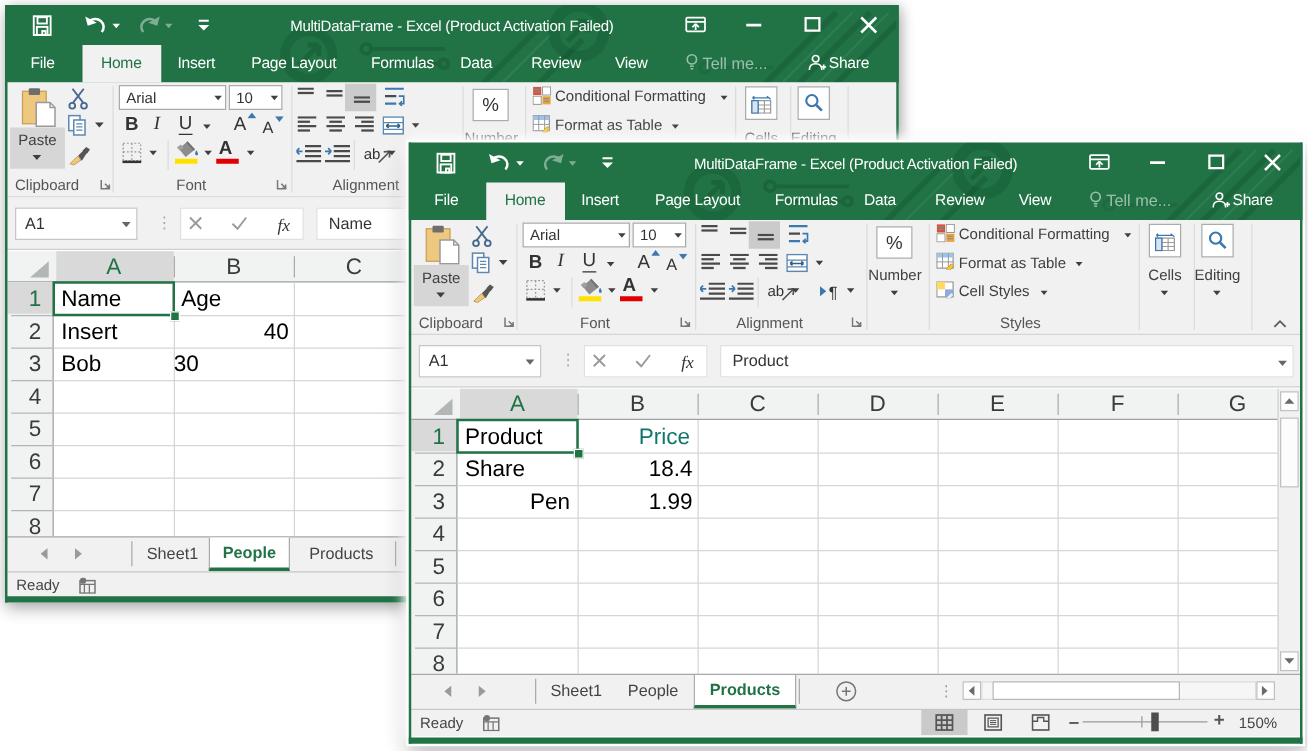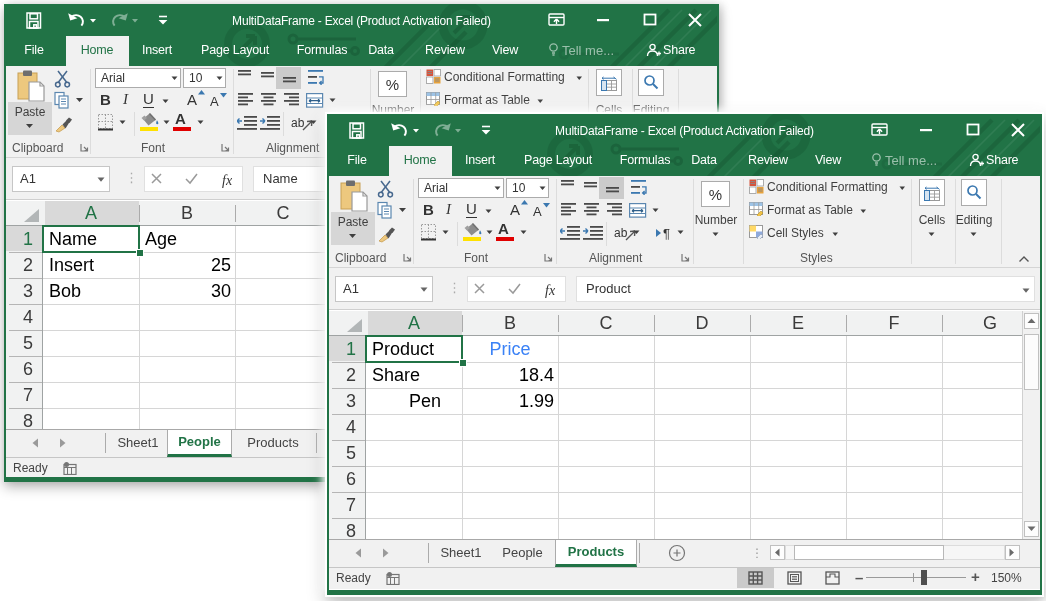--- a/index.html
+++ b/index.html
@@ -388,23 +388,23 @@
     <div style="position:absolute;left:5px;top:352px;width:33px;height:1px;background:#b5b5b5;"></div>
     <div style="position:absolute;left:39px;top:378px;width:288px;height:1px;background:#d6d6d6;"></div>
     <div style="position:absolute;left:2px;top:381px;width:27px;text-align:right;font-size:18px;color:#3b3b3b;">7</div>
     <div style="position:absolute;left:5px;top:378px;width:33px;height:1px;background:#b5b5b5;"></div>
     <div style="position:absolute;left:39px;top:404px;width:288px;height:1px;background:#d6d6d6;"></div>
     <div style="position:absolute;left:2px;top:407px;width:27px;text-align:right;font-size:18px;color:#3b3b3b;">8</div>
     <div style="position:absolute;left:5px;top:404px;width:33px;height:1px;background:#b5b5b5;"></div>
     <div style="position:absolute;left:45px;text-align:left;top:225px;width:84px;font-size:18px;color:#000;white-space:nowrap;">Name</div>
     <div style="position:absolute;left:141px;text-align:left;top:225px;width:84px;font-size:18px;color:#000;white-space:nowrap;">Age</div>
     <div style="position:absolute;left:45px;text-align:left;top:251px;width:84px;font-size:18px;color:#000;white-space:nowrap;">Insert</div>
-    <div style="position:absolute;left:135px;text-align:right;top:251px;width:92px;font-size:18px;color:#000;white-space:nowrap;">25</div>
+    <div style="position:absolute;left:135px;text-align:right;top:251px;width:92px;font-size:18px;color:#000;white-space:nowrap;">40</div>
     <div style="position:absolute;left:45px;text-align:left;top:277px;width:84px;font-size:18px;color:#000;white-space:nowrap;">Bob</div>
-    <div style="position:absolute;left:135px;text-align:right;top:277px;width:92px;font-size:18px;color:#000;white-space:nowrap;">30</div>
+    <div style="position:absolute;left:135px;text-align:left;top:277px;width:92px;font-size:18px;color:#000;white-space:nowrap;">30</div>
     <div style="position:absolute;left:38px;top:221px;width:98px;height:28px;border:2px solid #217346;box-sizing:border-box;"></div>
     <div style="position:absolute;left:132px;top:245px;width:6px;height:6px;background:#217346;border:1px solid #fff;box-sizing:content-box;"></div>
     <div style="position:absolute;left:695px;top:197px;width:18px;height:228px;background:#f1f1f1;border-left:1px solid #d0d0d0;box-sizing:border-box;"></div>
     <div style="position:absolute;left:697px;top:199px;width:15px;height:16px;background:#fdfdfd;border:1px solid #c0c0c0;box-sizing:border-box;"></div>
     <svg width="9" height="6" style="position:absolute;left:700px;top:204px">
       <path d="M4.5 0.5 L8.5 5 L0.5 5 Z" fill="#6a6a6a"></path>
     </svg>
     <div style="position:absolute;left:697px;top:220px;width:15px;height:56px;background:#fcfcfc;border:1px solid #c0c0c0;box-sizing:border-box;"></div>
     <div style="position:absolute;left:697px;top:407px;width:15px;height:16px;background:#fdfdfd;border:1px solid #c0c0c0;box-sizing:border-box;"></div>
     <svg width="9" height="6" style="position:absolute;left:700px;top:412px">
@@ -861,24 +861,24 @@
     <div style="position:absolute;left:39px;top:352px;width:672px;height:1px;background:#d6d6d6;"></div>
     <div style="position:absolute;left:2px;top:355px;width:27px;text-align:right;font-size:18px;color:#3b3b3b;">6</div>
     <div style="position:absolute;left:5px;top:352px;width:33px;height:1px;background:#b5b5b5;"></div>
     <div style="position:absolute;left:39px;top:378px;width:672px;height:1px;background:#d6d6d6;"></div>
     <div style="position:absolute;left:2px;top:381px;width:27px;text-align:right;font-size:18px;color:#3b3b3b;">7</div>
     <div style="position:absolute;left:5px;top:378px;width:33px;height:1px;background:#b5b5b5;"></div>
     <div style="position:absolute;left:39px;top:404px;width:672px;height:1px;background:#d6d6d6;"></div>
     <div style="position:absolute;left:2px;top:407px;width:27px;text-align:right;font-size:18px;color:#3b3b3b;">8</div>
     <div style="position:absolute;left:5px;top:404px;width:33px;height:1px;background:#b5b5b5;"></div>
     <div style="position:absolute;left:45px;text-align:left;top:225px;width:84px;font-size:18px;color:#000;white-space:nowrap;">Product</div>
-    <div style="position:absolute;left:141px;text-align:center;top:225px;width:84px;font-size:18px;color:#3b82f6;white-space:nowrap;">Price</div>
+    <div style="position:absolute;left:141px;text-align:right;top:225px;width:84px;font-size:18px;color:#0f766e;white-space:nowrap;">Price</div>
     <div style="position:absolute;left:45px;text-align:left;top:251px;width:84px;font-size:18px;color:#000;white-space:nowrap;">Share</div>
     <div style="position:absolute;left:135px;text-align:right;top:251px;width:92px;font-size:18px;color:#000;white-space:nowrap;">18.4</div>
-    <div style="position:absolute;left:45px;text-align:center;top:277px;width:84px;font-size:18px;color:#000;white-space:nowrap;margin-left:11px;">Pen</div>
+    <div style="position:absolute;left:45px;text-align:right;top:277px;width:84px;font-size:18px;color:#000;white-space:nowrap;">Pen</div>
     <div style="position:absolute;left:135px;text-align:right;top:277px;width:92px;font-size:18px;color:#000;white-space:nowrap;">1.99</div>
     <div style="position:absolute;left:38px;top:221px;width:98px;height:28px;border:2px solid #217346;box-sizing:border-box;"></div>
     <div style="position:absolute;left:132px;top:245px;width:6px;height:6px;background:#217346;border:1px solid #fff;box-sizing:content-box;"></div>
     <div style="position:absolute;left:695px;top:197px;width:18px;height:228px;background:#f1f1f1;border-left:1px solid #d0d0d0;box-sizing:border-box;"></div>
     <div style="position:absolute;left:697px;top:199px;width:15px;height:16px;background:#fdfdfd;border:1px solid #c0c0c0;box-sizing:border-box;"></div>
     <svg width="9" height="6" style="position:absolute;left:700px;top:204px">
       <path d="M4.5 0.5 L8.5 5 L0.5 5 Z" fill="#6a6a6a"></path>
     </svg>
     <div style="position:absolute;left:697px;top:220px;width:15px;height:56px;background:#fcfcfc;border:1px solid #c0c0c0;box-sizing:border-box;"></div>
     <div style="position:absolute;left:697px;top:407px;width:15px;height:16px;background:#fdfdfd;border:1px solid #c0c0c0;box-sizing:border-box;"></div>

